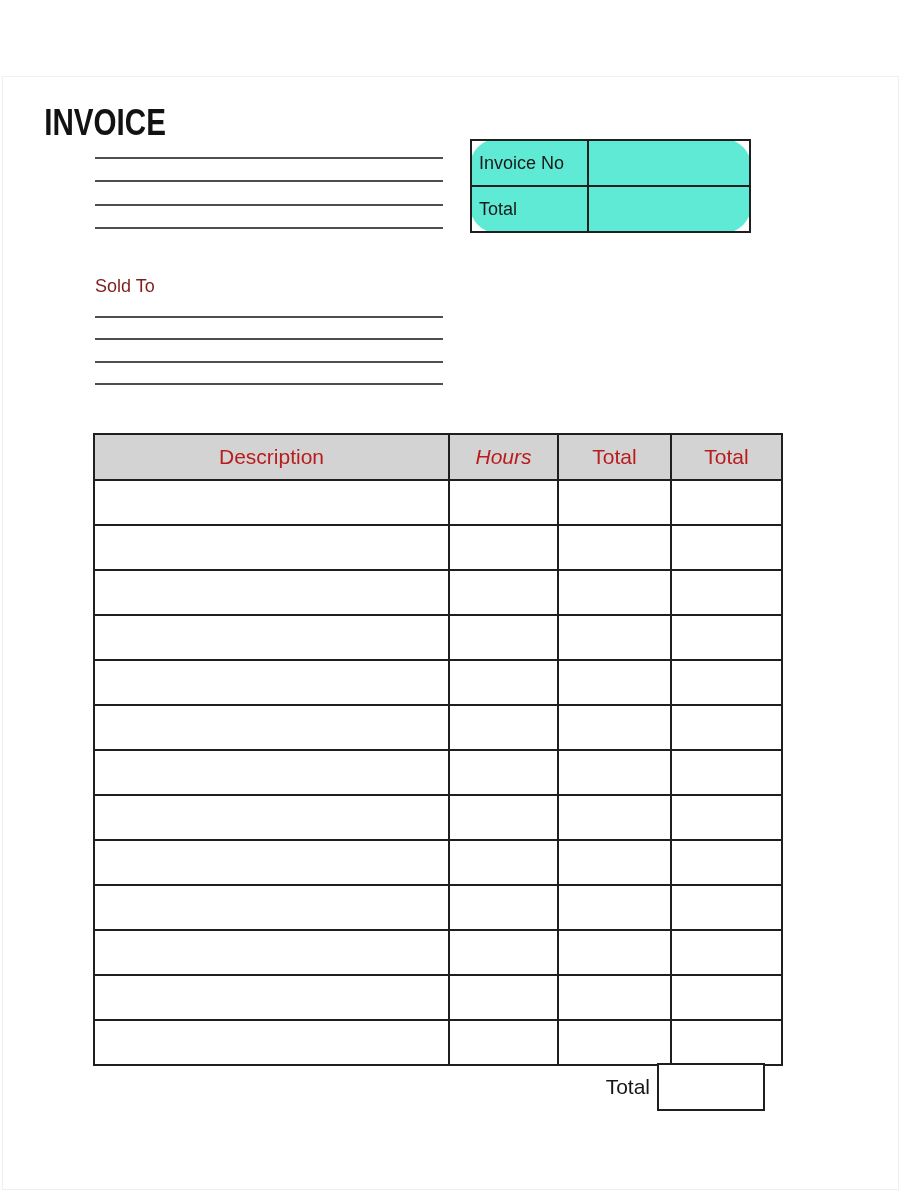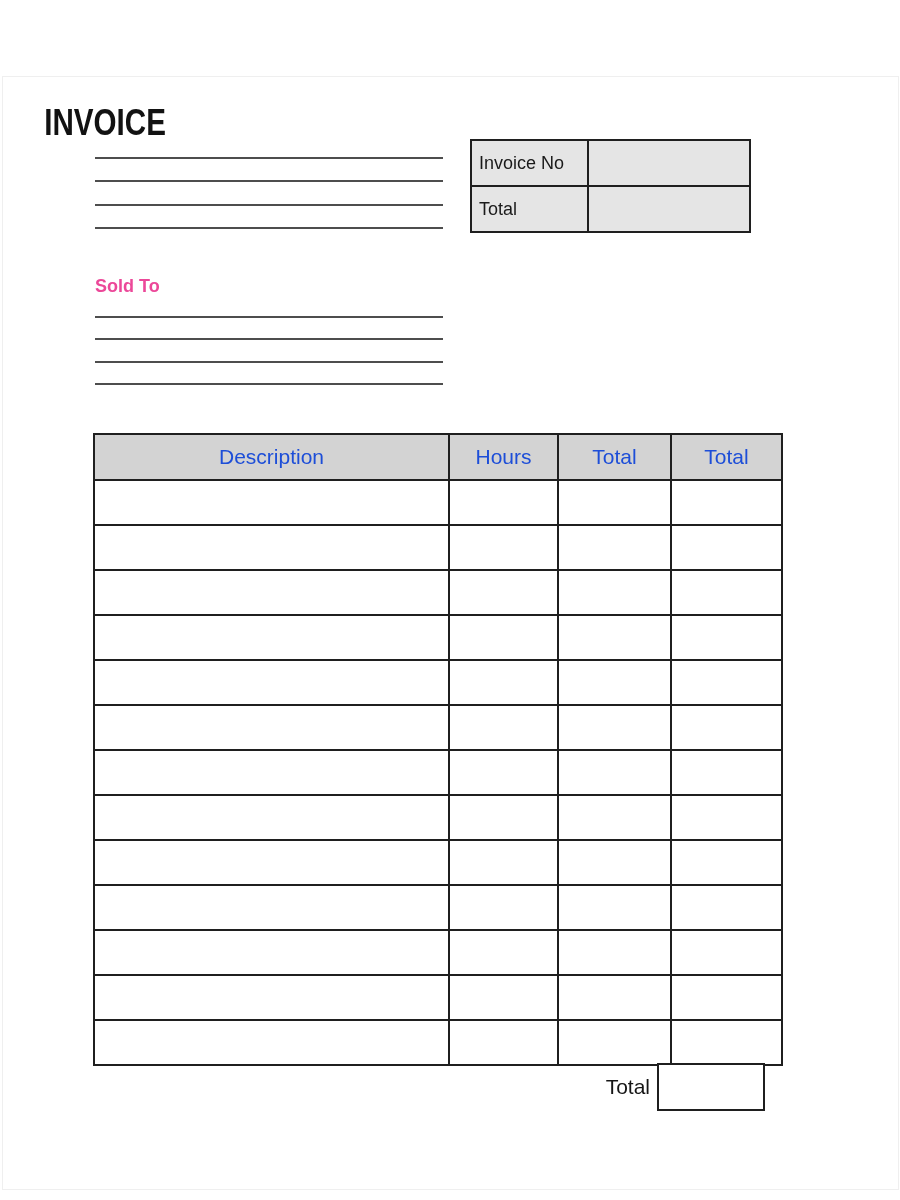--- a/index.html
+++ b/index.html
@@ -21,38 +21,38 @@
     position:absolute;left:0;top:79px;width:880px;text-align:left;
     font-size:37px;line-height:1;color:#121212;white-space:nowrap;padding-left:29px;
   }
   .doc-title .squeeze{display:inline-block;transform:scaleX(.8);transform-origin:center;letter-spacing:0px;}
   .blank-lines{position:absolute;display:flex;flex-direction:column;}
   .blank-lines.seller{left:95px;top:135px;width:348px;}
   .blank-lines.buyer{left:95px;top:295px;width:348px;}
   .blank-lines.seller .blank-line{height:21.5px;border-bottom:2.5px solid var(--blank-line);}
   .blank-lines.buyer  .blank-line{height:20.5px;border-bottom:2.5px solid var(--blank-line);}
   .info-table{
-    position:absolute;left:470px;top:139px;border-collapse:collapse;background:#e5e5e5;
+    position:absolute;left:470px;top:139px;border-collapse:collapse;background:#5eead4;border-radius:27px;
   }
   .info-table td{border:2px solid var(--border);height:42px;font-size:18px;vertical-align:middle;}
   .info-table td.lbl{width:104px;padding:0 4px 0 7px;}
   .info-table td.val{width:158px;}
   .sold-to{
-    position:absolute;left:95px;top:276px;font-size:18px;font-weight:bold;color:#ec4899;
+    position:absolute;left:95px;top:276px;font-size:18px;font-weight:normal;color:#7f1d1d;
   }
   .items-table{
     position:absolute;left:93px;top:433px;width:672px;border-collapse:collapse;table-layout:fixed;background:#fff;
   }
   .items-table th{
     height:42px;background:var(--header-bg);border:2px solid var(--border);
-    font-size:21px;font-weight:400;text-align:center;vertical-align:middle;color:#1d4ed8;
+    font-size:21px;font-weight:400;text-align:center;vertical-align:middle;color:#b91c1c;
   }
   .items-table td{height:41px;border:2px solid var(--border);}
   .col-desc{width:351px;}
-  .col-hours{width:105px;}
+  .col-hours{width:105px;font-style:italic;}
   .col-rate{width:109px;}
   .col-total{width:107px;}
   .grand-total-label{
     position:absolute;left:400px;top:1075px;width:250px;text-align:right;
     font-size:21px;color:#161616;
   }
   .grand-total-box{
     position:absolute;left:657px;top:1063px;width:108px;height:48px;
     border:2px solid var(--border);box-sizing:border-box;background:#fff;
     font-size:18px;display:flex;align-items:center;padding-left:5px;

